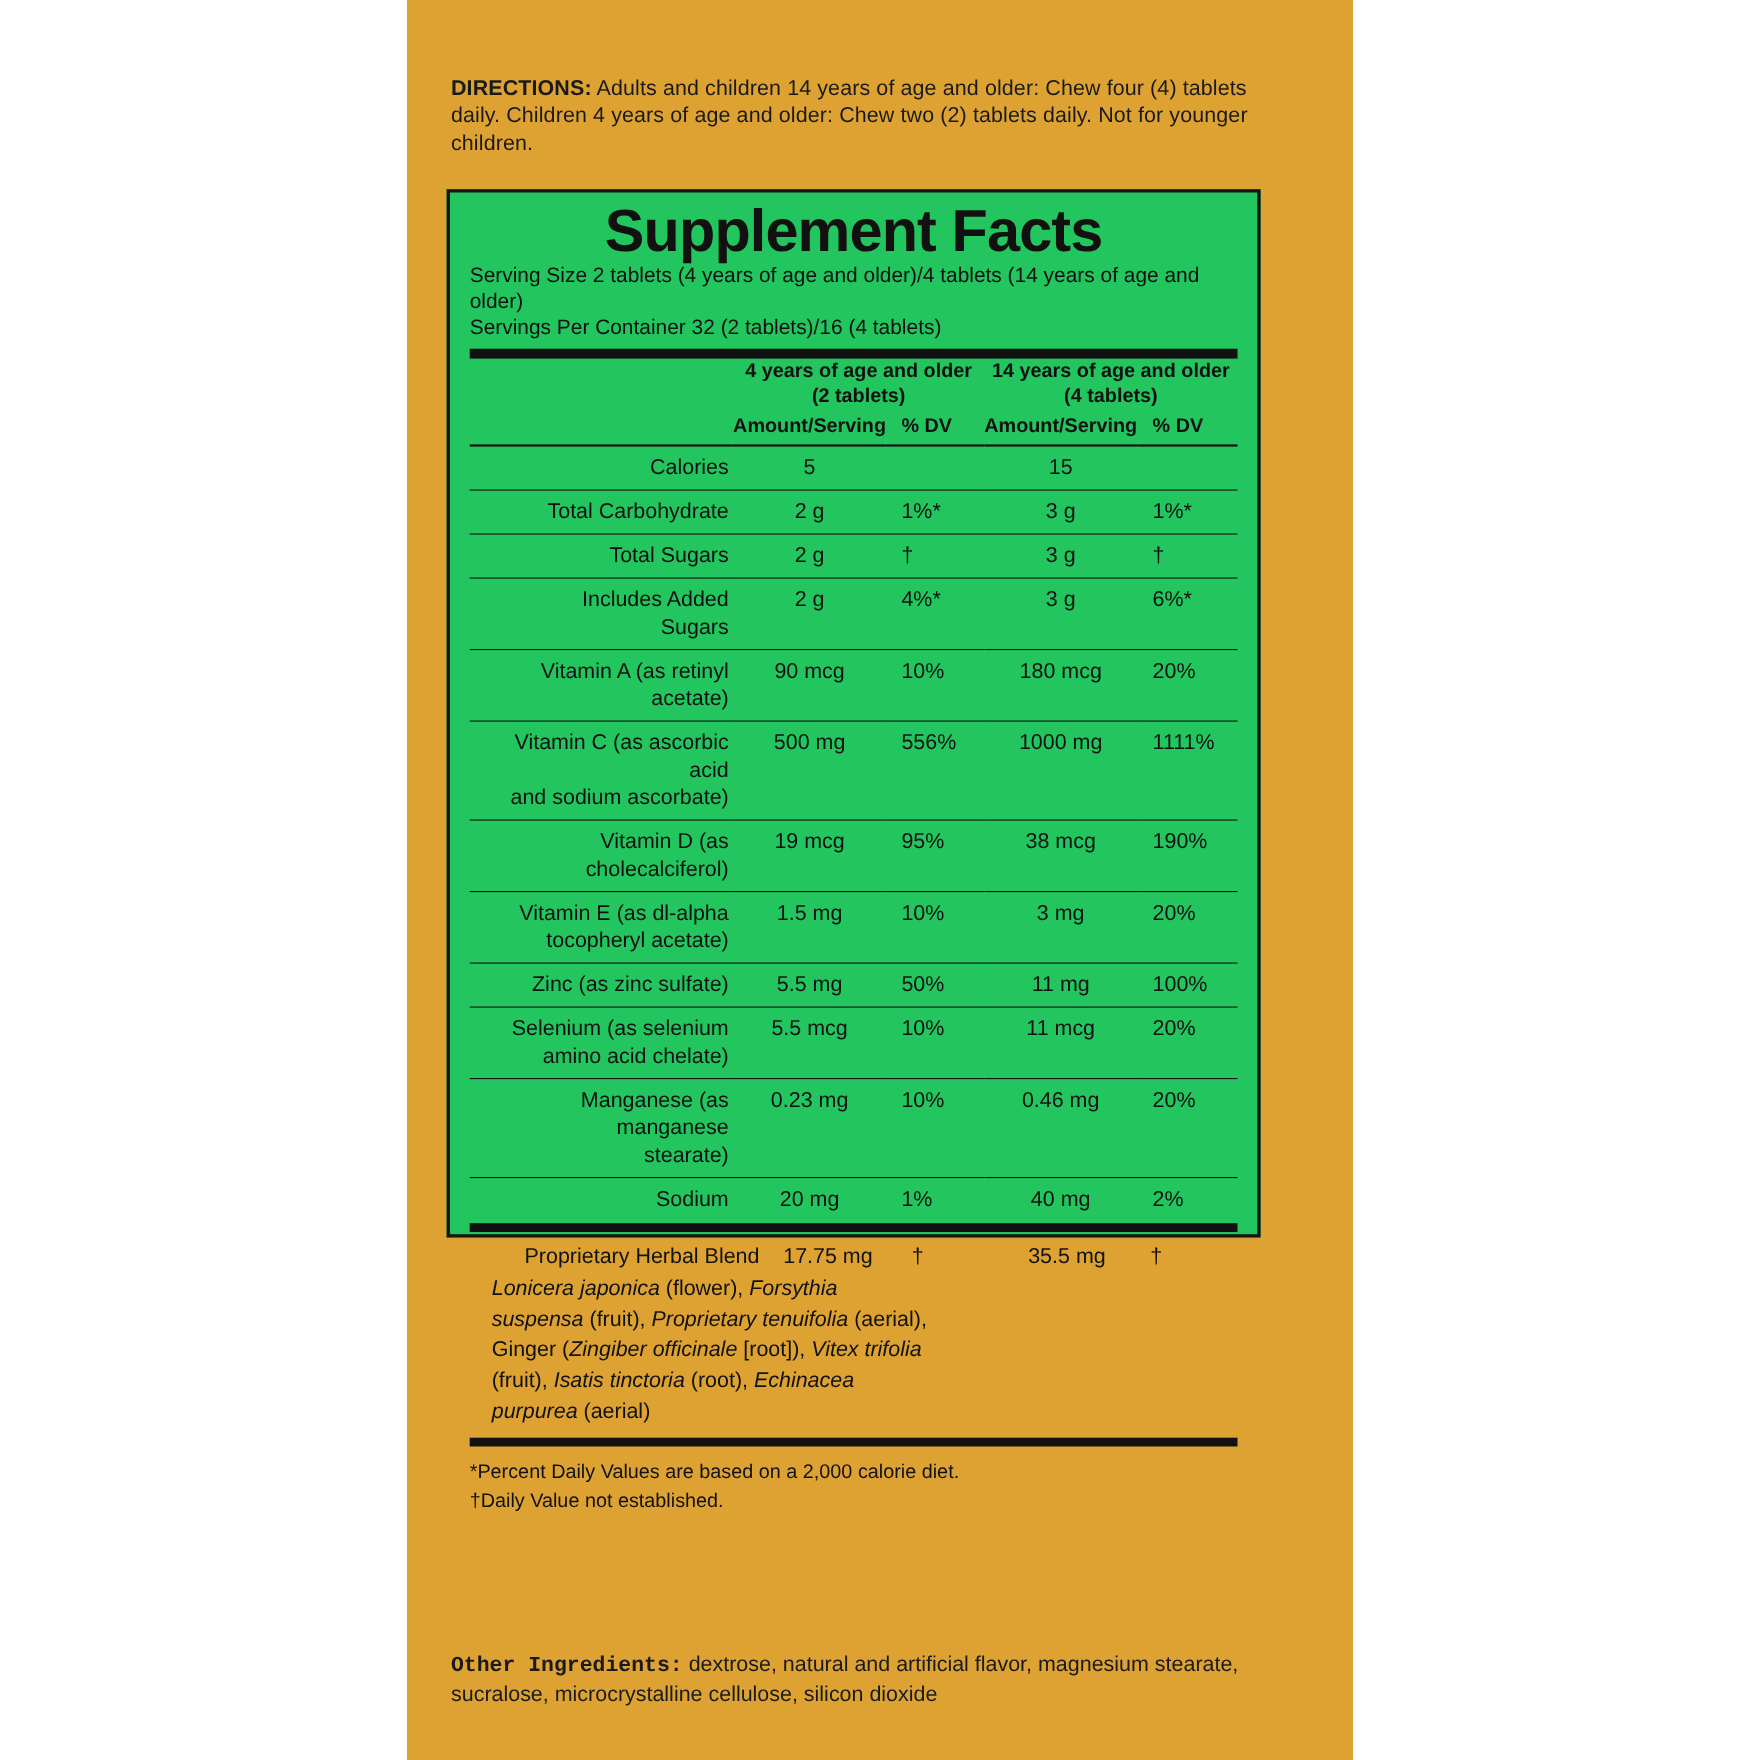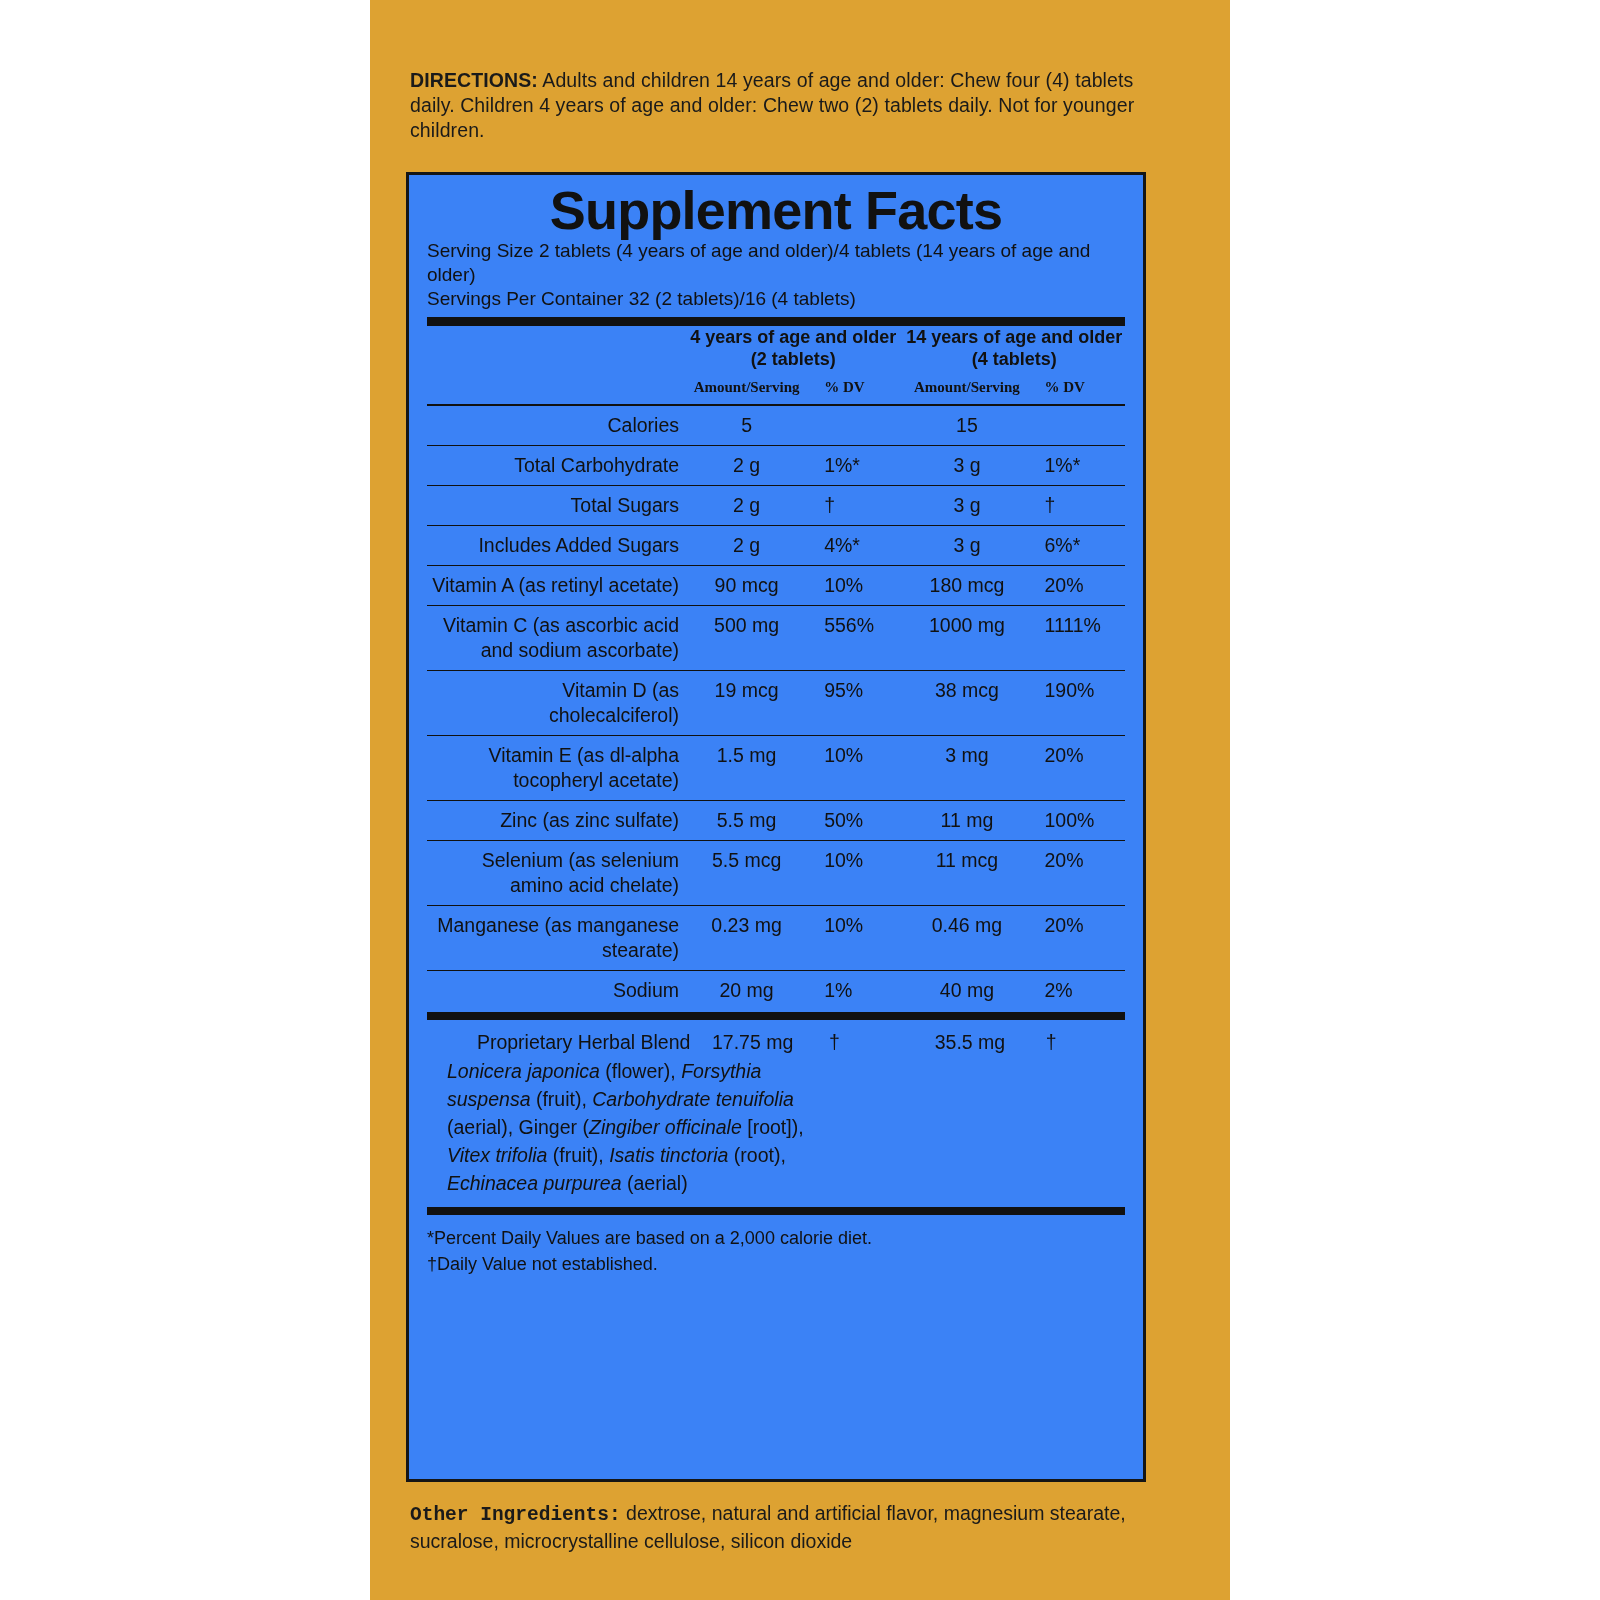--- a/index.html
+++ b/index.html
@@ -39,22 +39,22 @@
     letter-spacing: 0.1px;
   }
   .directions b {
     font-weight: bold;
   }
   .facts {
     position: absolute;
     left: 406px;
     top: 172px;
     width: 740px;
-    height: 1310px;
-    background: #3b82f6;
+    height: 953px;
+    background: #22c55e;
     border: 3px solid #151515;
     box-sizing: border-box;
   }
   .facts-inner {
     padding: 0 18px;
   }
   .sf-title {
     font-size: 54px;
     font-weight: bold;
     line-height: 58px;
@@ -90,24 +90,23 @@
   .col-dv2    { width: 86px;  text-align: left; padding-left: 14px !important; }
 
   .hdr-group {
     font-size: 18px;
     font-weight: bold;
     line-height: 22px;
     text-align: center;
     padding-bottom: 2px !important;
   }
   .hdr-sub {
-    font-size: 15px;
+    font-size: 18px;
     font-weight: bold;
     line-height: 22px;
-    font-family: Liberation Serif, serif;
   }
   .hdr-sub.center { text-align: center; }
   .hdr-row td { padding-bottom: 6px !important; }
 
   tr.datarow td {
     border-top: 1.5px solid #111;
     padding-top: 7px !important;
     padding-bottom: 7px !important;
     line-height: 25px;
   }
@@ -315,21 +314,21 @@
           <td class="col-name">Proprietary Herbal Blend</td>
           <td class="col-amt1">17.75 mg</td>
           <td class="col-dv1">†</td>
           <td class="col-amt2">35.5 mg</td>
           <td class="col-dv2">†</td>
         </tr>
       </tbody>
         </table>
 
       <div class="blend-desc">
-        <i>Lonicera japonica</i> (flower), <i>Forsythia suspensa</i> (fruit), <i>Carbohydrate tenuifolia</i> (aerial), Ginger (<i>Zingiber officinale</i> [root]), <i>Vitex trifolia</i> (fruit), <i>Isatis tinctoria</i> (root), <i>Echinacea purpurea</i> (aerial)
+        <i>Lonicera japonica</i> (flower), <i>Forsythia suspensa</i> (fruit), <i>Proprietary tenuifolia</i> (aerial), Ginger (<i>Zingiber officinale</i> [root]), <i>Vitex trifolia</i> (fruit), <i>Isatis tinctoria</i> (root), <i>Echinacea purpurea</i> (aerial)
       </div>
 
       <div class="footnote-sep"></div>
       <div class="footnotes">
         <div>*Percent Daily Values are based on a 2,000 calorie diet.</div>
         <div>†Daily Value not established.</div>
       </div>
     </div>
   </div>
 

